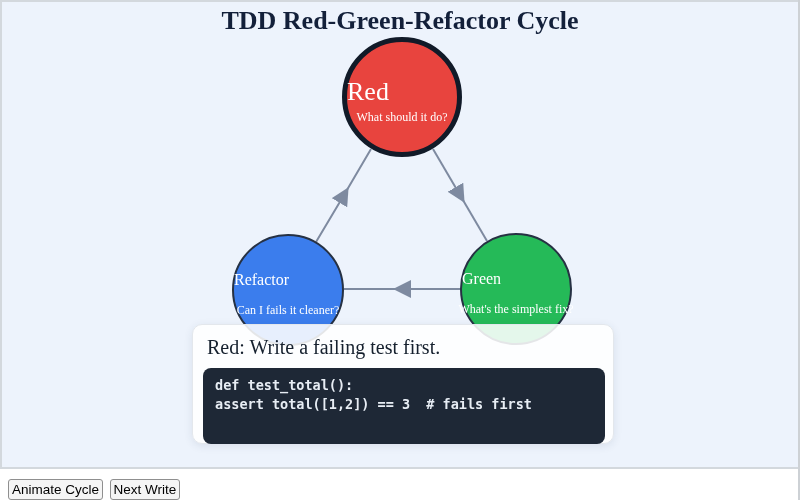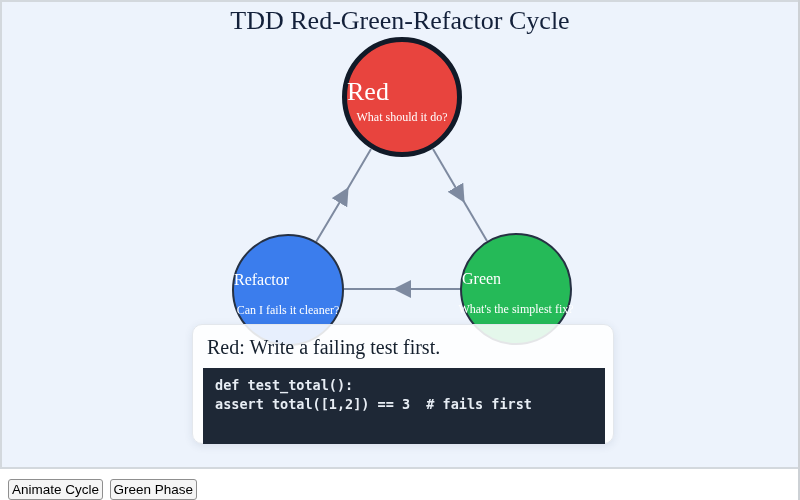--- a/index.html
+++ b/index.html
@@ -9,21 +9,21 @@
     border-right:2px solid #cdd1d5;box-sizing:border-box;
   }
   
   .stage{
     position:relative;box-sizing:border-box;
     width:800px;height:469px;
     background:#edf3fc;border:2px solid #d3d8dd;
   }
   .stage-title{
     margin:0;padding-top:4px;text-align:center;
-    font-family:"Liberation Serif",serif;font-weight:400;
+    font-family:"Liberation Serif",serif;font-weight:700;
     font-size:26px;color:#13203a;
   }
   
   .arrows{position:absolute;left:0;top:0;width:796px;height:465px;z-index:1;}
   
   .node{
     position:absolute;border-radius:50%;color:#ffffff;text-align:left;
     font-family:"Liberation Serif",serif;z-index:2;
   }
   .node .label{position:absolute;top:32%;width:100%;left:0;}
@@ -52,21 +52,21 @@
     background:rgba(255,255,255,0.88);
     border:1px solid #e3e7ec;border-radius:10px;
     box-shadow:0 2px 8px rgba(40,60,90,0.10);
   }
   .phase-caption{
     font-family:"Liberation Serif",serif;font-size:20px;color:#15202e;
     padding:11px 14px 9px 14px;
   }
   .phase-code{
     margin:0 10px;box-sizing:border-box;width:402px;height:76px;
-    background:#1e2836;border-radius:0;padding:8px 12px;
+    background:#1e2836;border-radius:8px;padding:8px 12px;
     font-family:"DejaVu Sans Mono","Liberation Mono",monospace;
     font-size:13.5px;font-weight:bold;line-height:19px;color:#e7edf4;
     white-space:pre;overflow:hidden;
   }
   
   .controls{padding:10px 0 0 8px;}
   .btn{
     font-family:"Liberation Sans",sans-serif;font-size:13.5px;color:#000000;
     background:#f5f5f5;border:1px solid #8f8f8f;border-radius:3px;
     padding:2px 3px;height:21px;margin-right:2px;cursor:pointer;
@@ -108,14 +108,14 @@
   <div class="phase-panel">
     <div class="phase-caption">Red: Write a failing test first.</div>
     <pre class="phase-code">def test_total():
 assert total([1,2]) == 3  # fails first</pre>
   </div>
 
 </div>
 
 <div class="controls">
   <button class="btn">Animate Cycle</button>
-  <button class="btn">Green Phase</button>
+  <button class="btn">Next Write</button>
 </div>
 
 </body></html>

